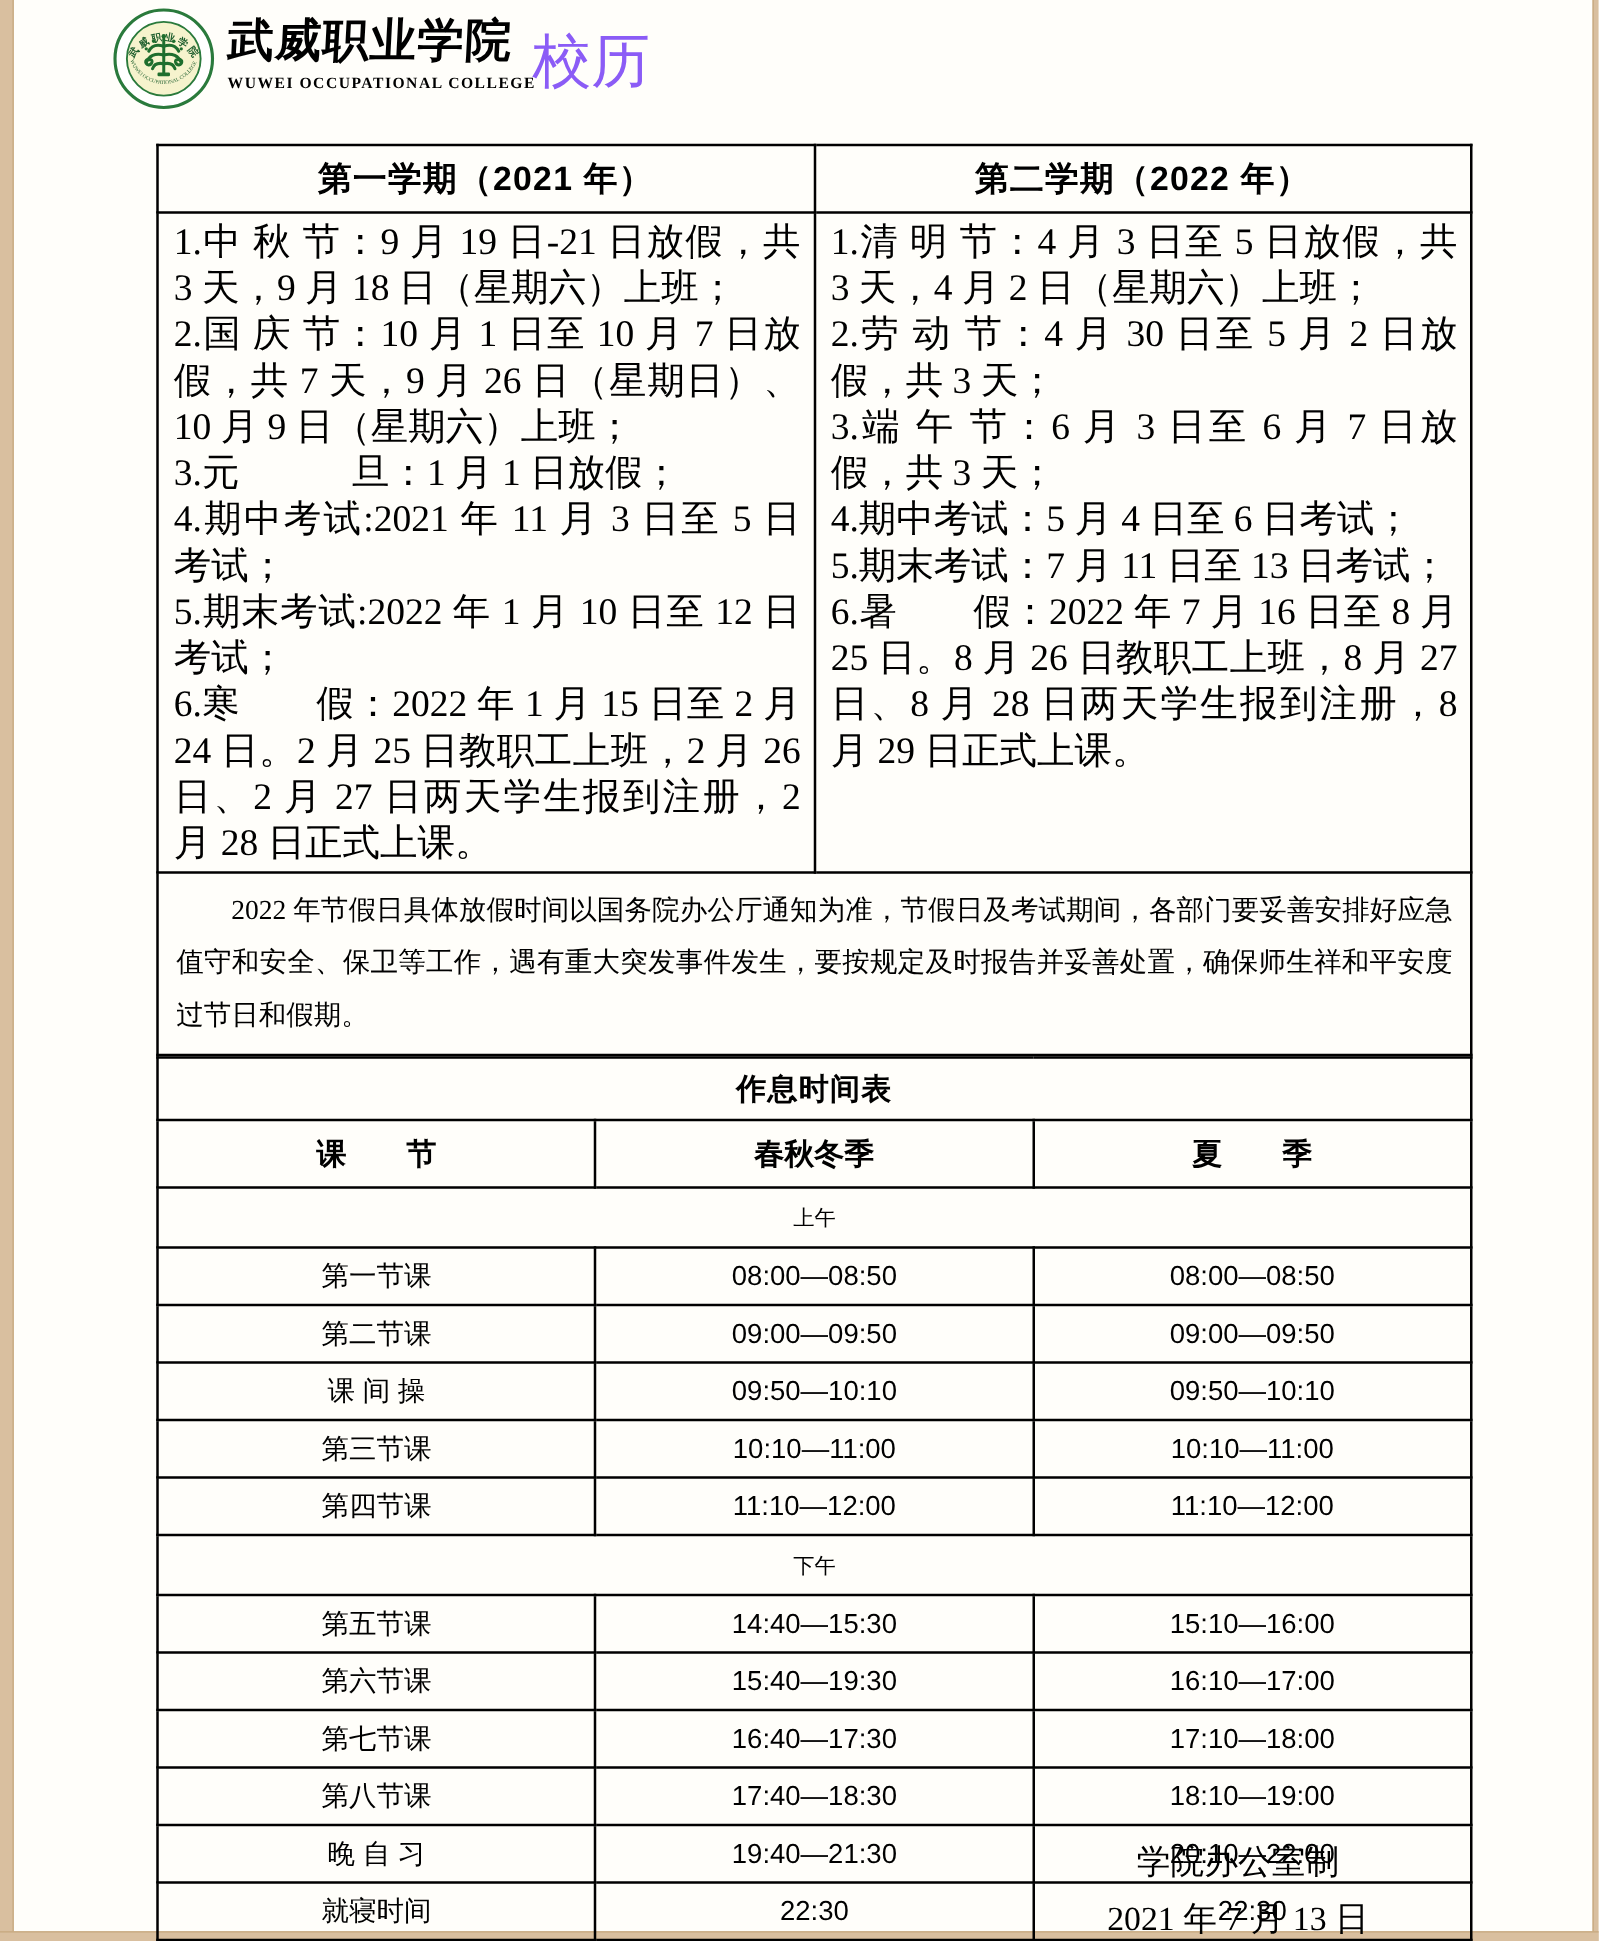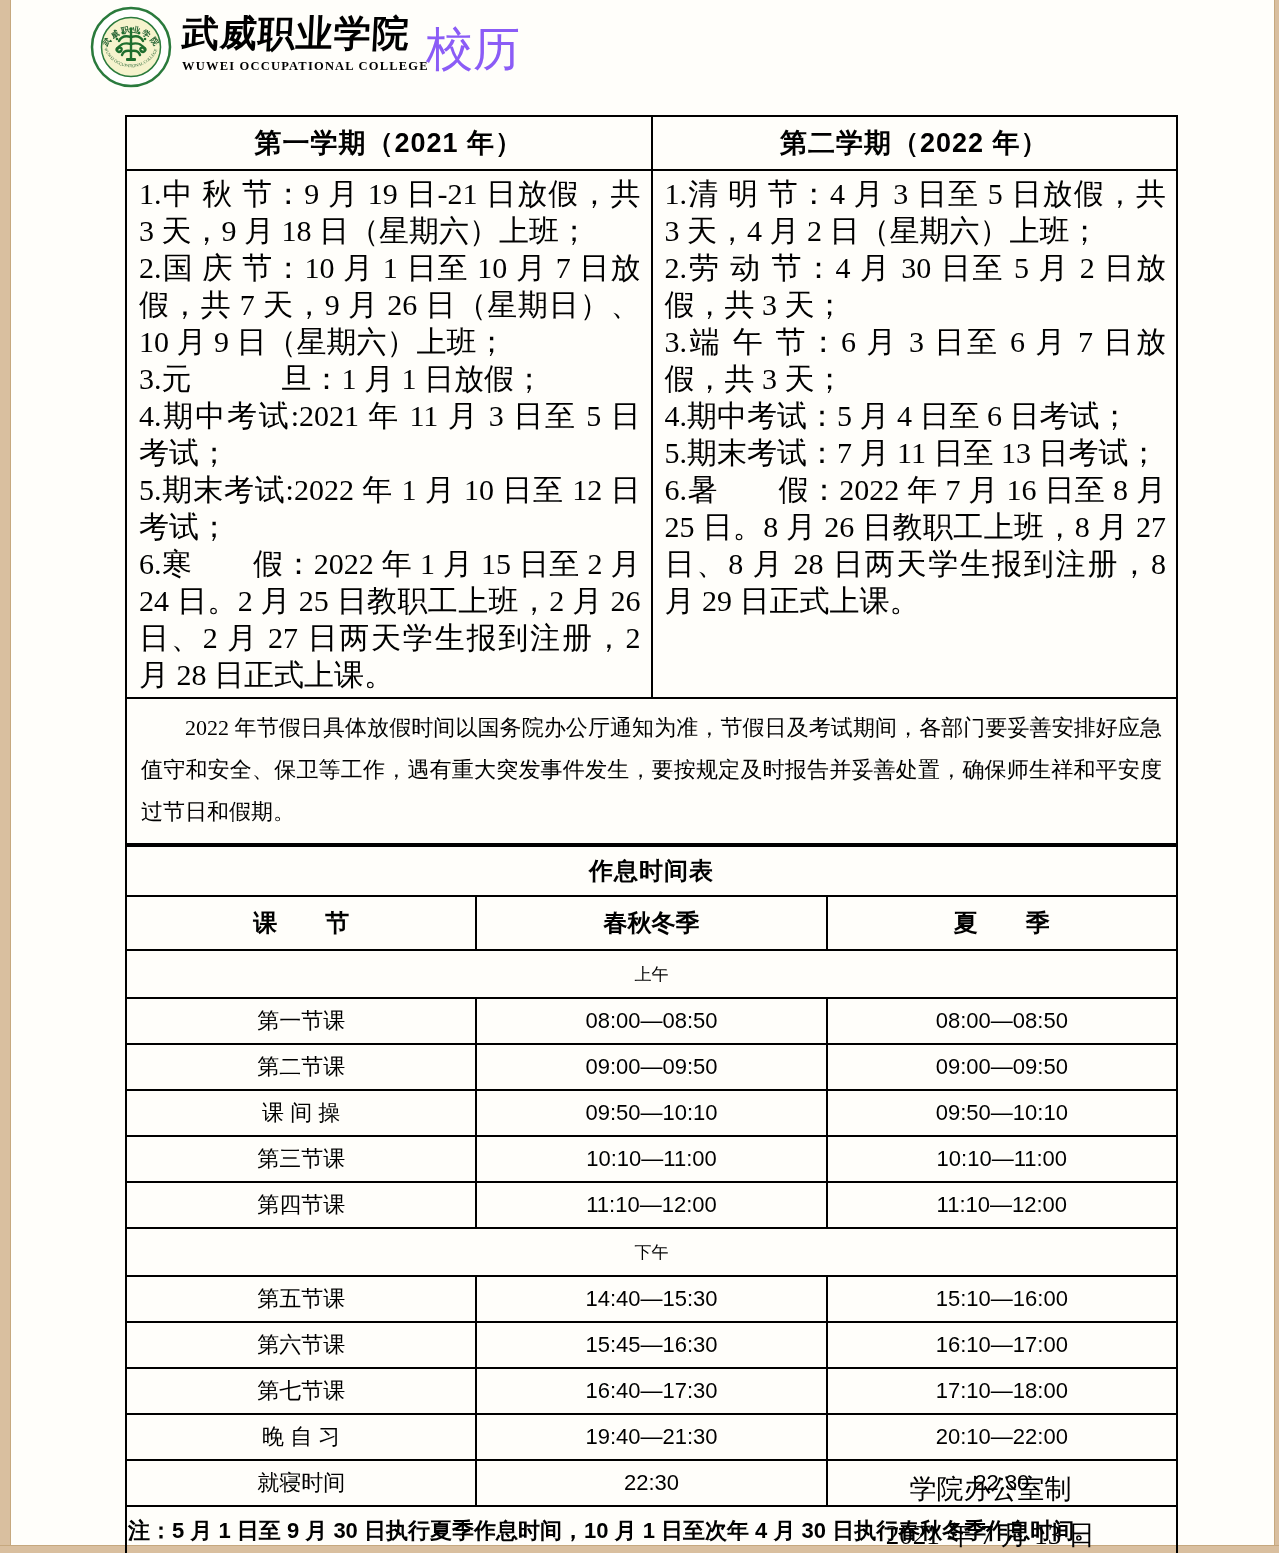--- a/index.html
+++ b/index.html
@@ -179,27 +179,32 @@
     <tr class="sch-section">
       <td colspan="3">下午</td>
     </tr>
     <tr class="sch-row">
       <td>第五节课</td>
       <td>14:40—15:30</td>
       <td>15:10—16:00</td>
     </tr>
     <tr class="sch-row">
       <td>第六节课</td>
-      <td>15:45—16:30</td>
+      <td>15:40—19:30</td>
       <td>16:10—17:00</td>
     </tr>
     <tr class="sch-row">
       <td>第七节课</td>
       <td>16:40—17:30</td>
       <td>17:10—18:00</td>
+    </tr>
+    <tr class="sch-row">
+      <td>第八节课</td>
+      <td>17:40—18:30</td>
+      <td>18:10—19:00</td>
     </tr>
     <tr class="sch-row">
       <td>晚 自 习</td>
       <td>19:40—21:30</td>
       <td>20:10—22:00</td>
     </tr>
     <tr class="sch-row">
       <td>就寝时间</td>
       <td>22:30</td>
       <td>22:30</td>

